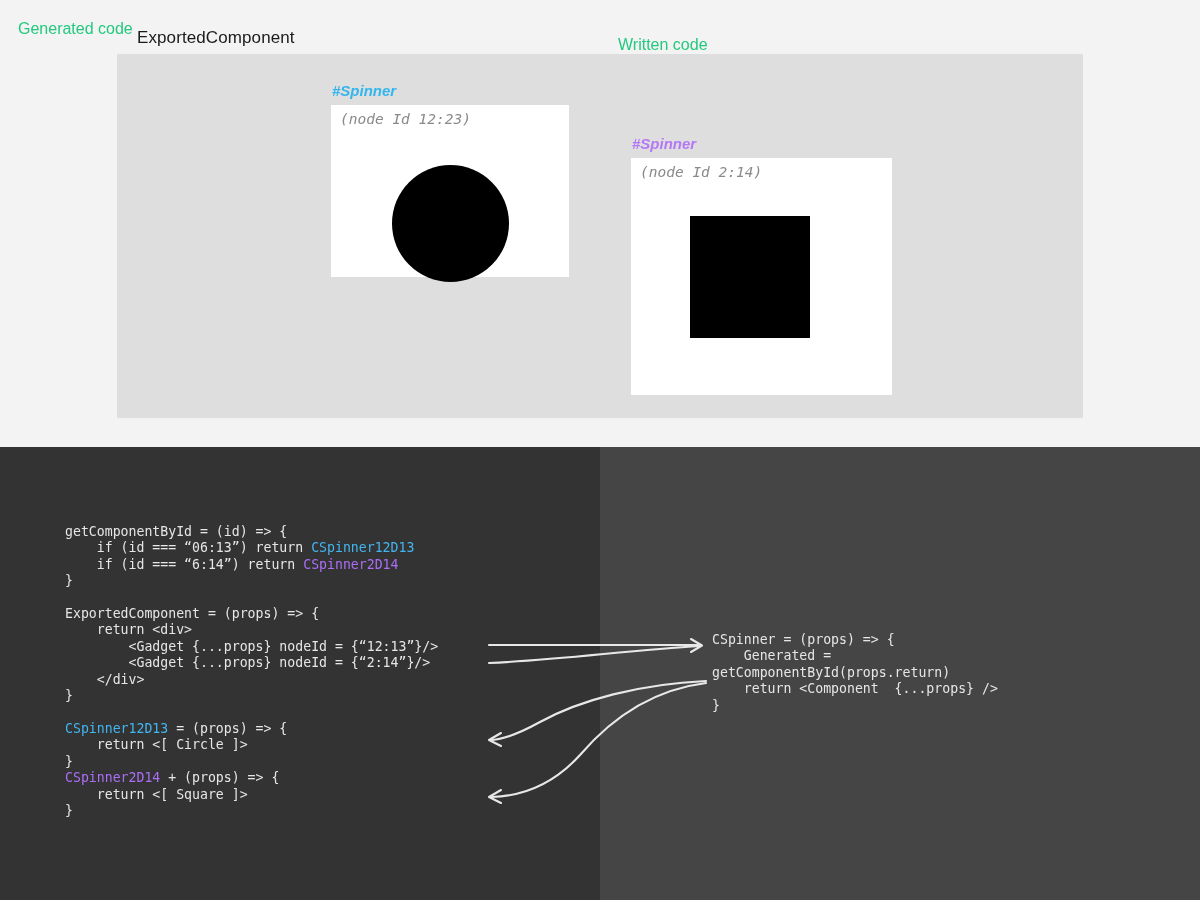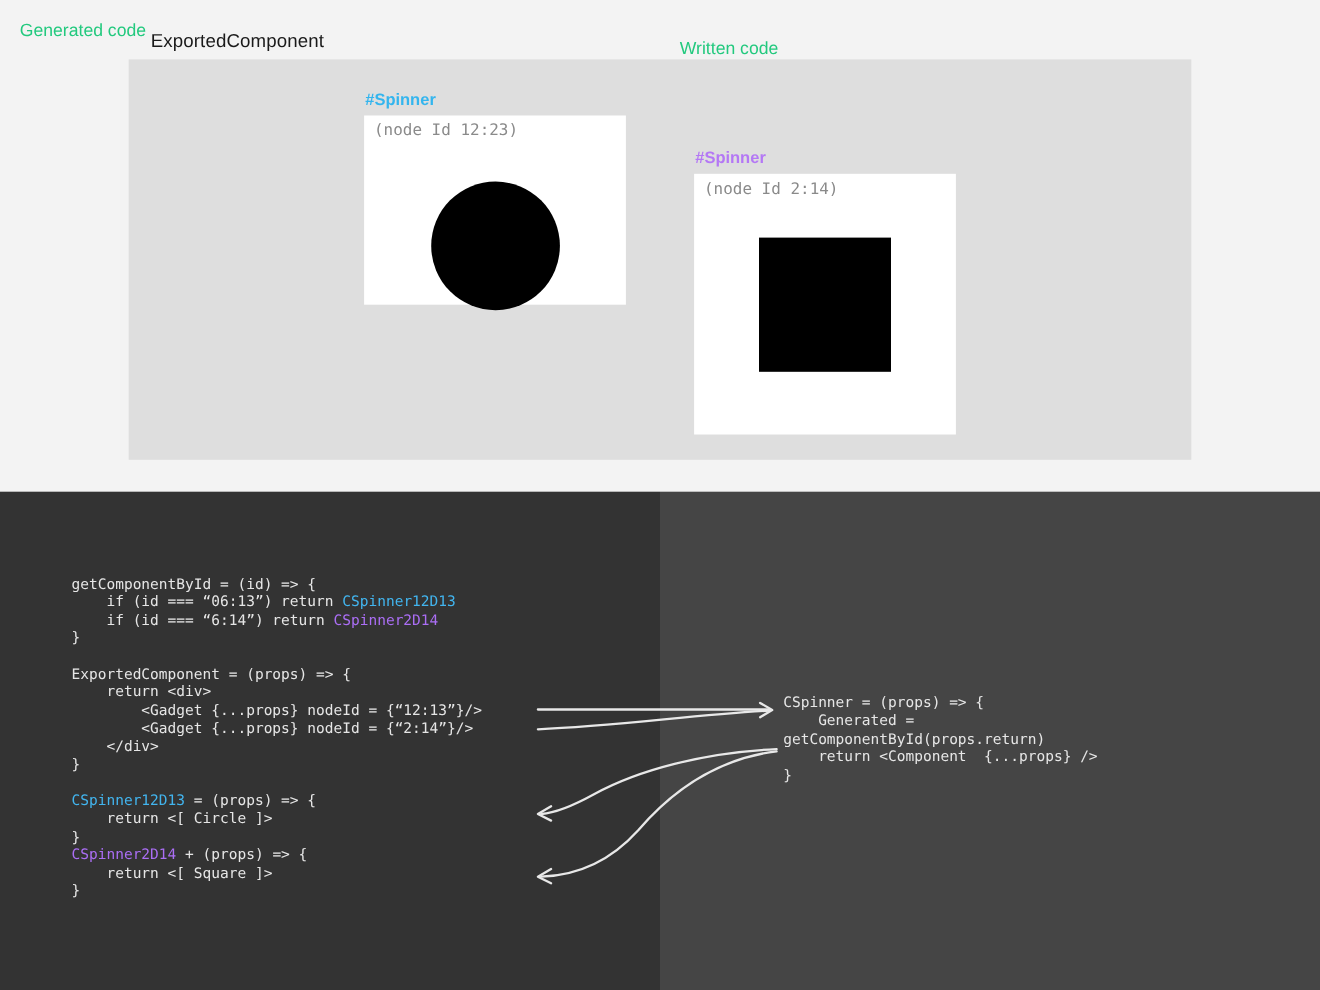--- a/index.html
+++ b/index.html
@@ -15,20 +15,21 @@
   .preview-title {
     position: absolute; left: 118px; top: 28px;
     font-size: 17px; color: #1a1a1a; letter-spacing: 0.1px;
     font-family: "Liberation Sans", sans-serif;
     margin-left: 19px;
   }
   .preview-canvas {
     position: absolute; left: 117px; top: 54px;
     width: 966px; height: 364px;
     background: #dedede;
+    font-style: italic;
   }
 
   .node-group { position: absolute; }
   .node-label {
     position: absolute; left: 1px; top: -23px;
     font-size: 15px; font-weight: bold;
     font-family: "Liberation Sans", sans-serif;
     white-space: nowrap;
   }
   .node-card {
@@ -102,21 +103,21 @@
     <div class="node-group" style="left:214px; top:51px; width:238px; height:236px;">
       <div class="node-label" style="color:#33b5ee;">#Spinner</div>
       <div class="node-card" style="width: 238px; height: 172px; background: rgb(255, 255, 255);">
         <div class="node-id" style="color: rgb(138, 138, 138);">(node Id 12:23)</div>
         <div class="shape-circle" style="left: 61px; top: 60px; width: 117px; height: 117px; background: rgb(0, 0, 0);"></div>
       </div>
     </div>
 
     <div class="node-group" style="left:514px; top:104px; width:238px; height:237px;">
       <div class="node-label" style="color:#b478f5;">#Spinner</div>
-      <div class="node-card" style="width: 238px; height: 237px; background: rgb(255, 255, 255);">
+      <div class="node-card" style="width: 261px; height: 237px; background: rgb(255, 255, 255);">
         <div class="node-id" style="color: rgb(138, 138, 138);">(node Id 2:14)</div>
         <div class="shape-square" style="left: 59px; top: 58px; width: 120px; height: 122px; background: rgb(0, 0, 0);"></div>
       </div>
     </div>
 
   </div>
 
   <div class="code-area">
     <div class="panel-left" style="background: rgb(51, 51, 51);"></div>
     <div class="panel-right" style="background: rgb(69, 69, 69);"></div>

